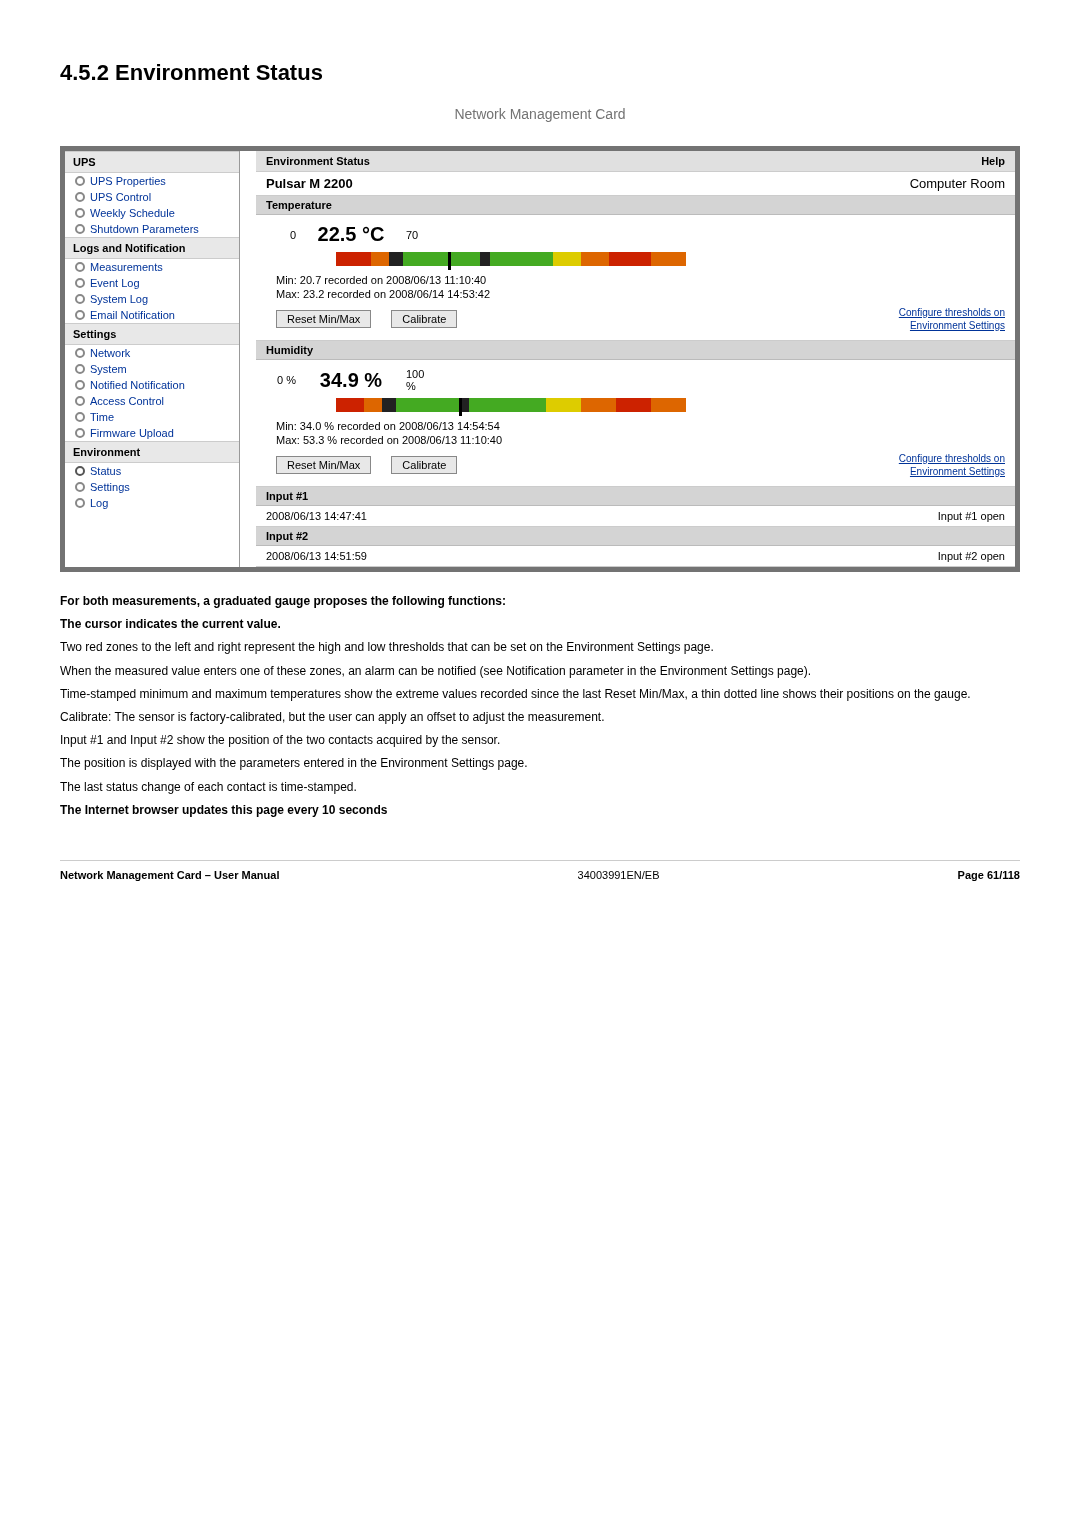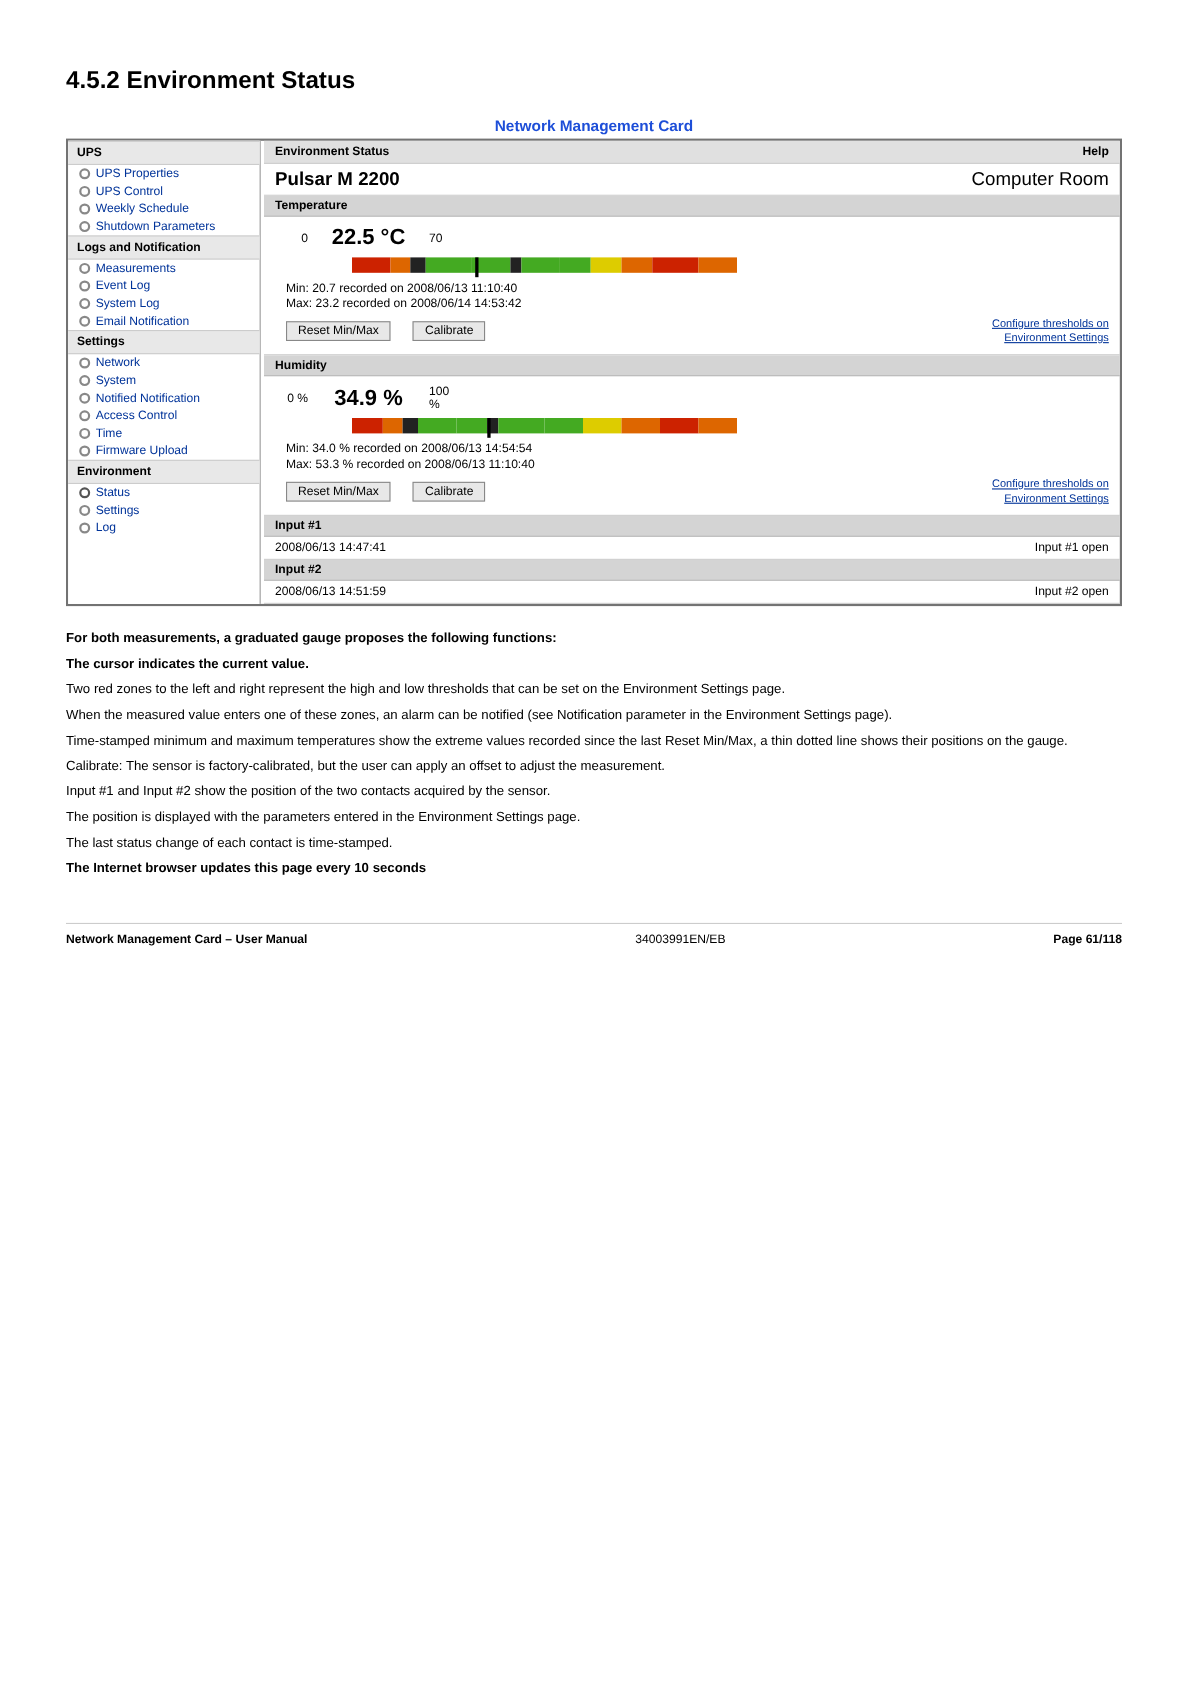--- a/index.html
+++ b/index.html
@@ -15,30 +15,30 @@
 
     h1.page-title {
       font-size: 22px;
       font-weight: bold;
       margin-bottom: 20px;
       margin-top: 20px;
     }
 
     .network-card-title {
       text-align: center;
-      color: #1d4ed8;
-      font-weight: bold;
+      color: #737373;
+      font-weight: normal;
       font-size: 14px;
-      margin-bottom: 4px;
+      margin-bottom: 24px;
     }
 
     .main-layout {
       display: flex;
-      gap: 3px;
-      border: 2px solid #737373;
+      gap: 16px;
+      border: 5px solid #737373;
     }
 
     
     .sidebar {
       width: 175px;
       min-width: 175px;
       border-right: 1px solid #999;
       padding: 0;
       background: #fff;
     }
@@ -89,21 +89,21 @@
       background: #e0e0e0;
       padding: 4px 10px;
       font-size: 11px;
       font-weight: bold;
       border-bottom: 1px solid #ccc;
     }
 
     .device-name-row {
       padding: 4px 10px;
       font-weight: bold;
-      font-size: 17px;
+      font-size: 13px;
       border-bottom: 1px solid #ccc;
     }
 
     
     .env-section {
       border-bottom: 1px solid #ccc;
     }
 
     .section-header {
       background: #d4d4d4;

